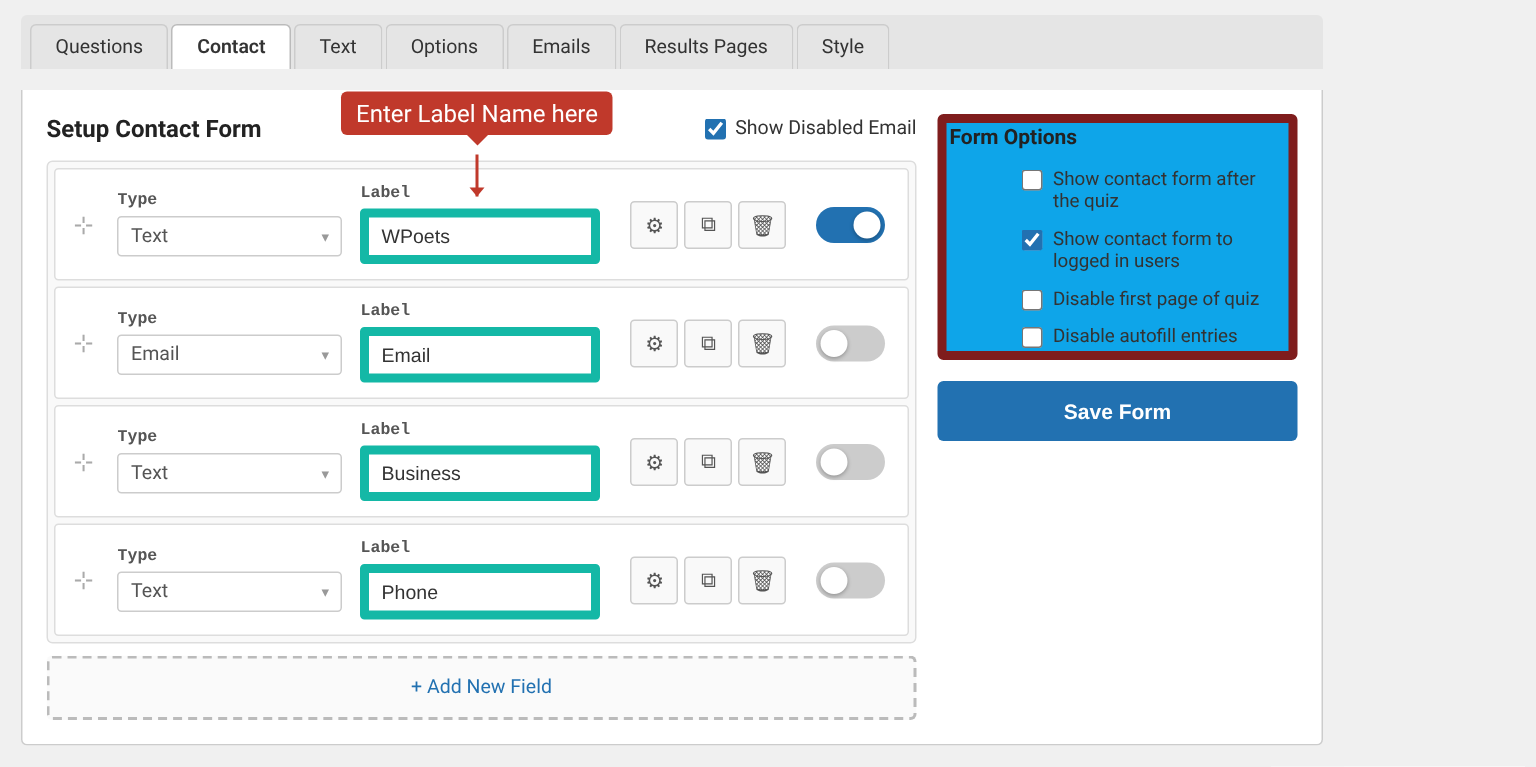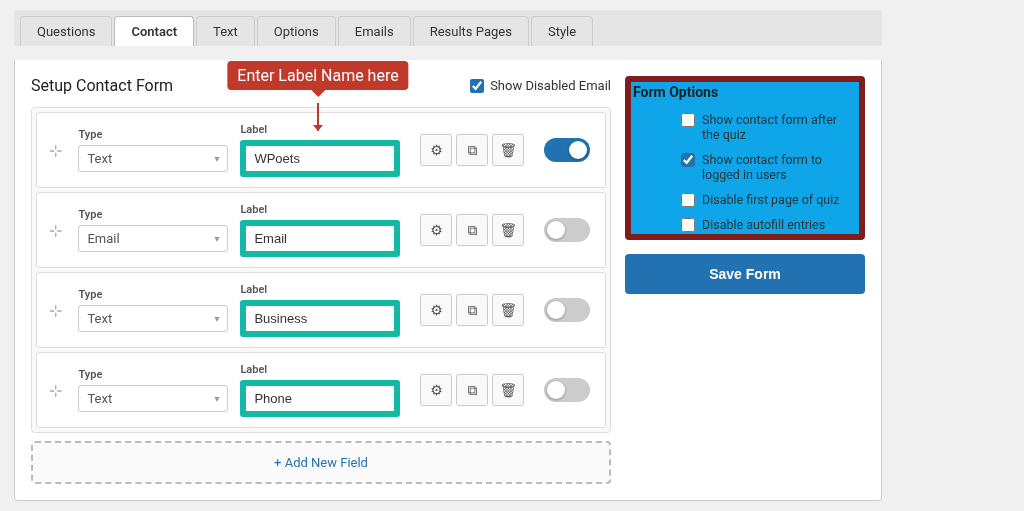--- a/index.html
+++ b/index.html
@@ -60,21 +60,21 @@
     }
     
     .section-header {
       display: flex;
       align-items: center;
       justify-content: space-between;
       margin-bottom: 12px;
     }
     .section-title {
       font-size: 16px;
-      font-weight: 400;
+      font-weight: 700;
       color: #222;
     }
     .show-disabled {
       display: flex;
       align-items: center;
       gap: 6px;
       font-size: 13px;
       color: #333;
     }
     .show-disabled input[type="checkbox"] {
@@ -114,20 +114,21 @@
     .field-group {
       display: flex;
       flex-direction: column;
       gap: 4px;
     }
     .field-label {
       font-size: 11px;
       font-weight: 600;
       color: #555;
       text-transform: none;
+      font-family: Liberation Mono, monospace;
     }
     .type-select {
       display: flex;
       align-items: center;
       border: 1px solid #ccc;
       border-radius: 3px;
       background: #fff;
       padding: 5px 8px;
       width: 150px;
       font-size: 13px;

